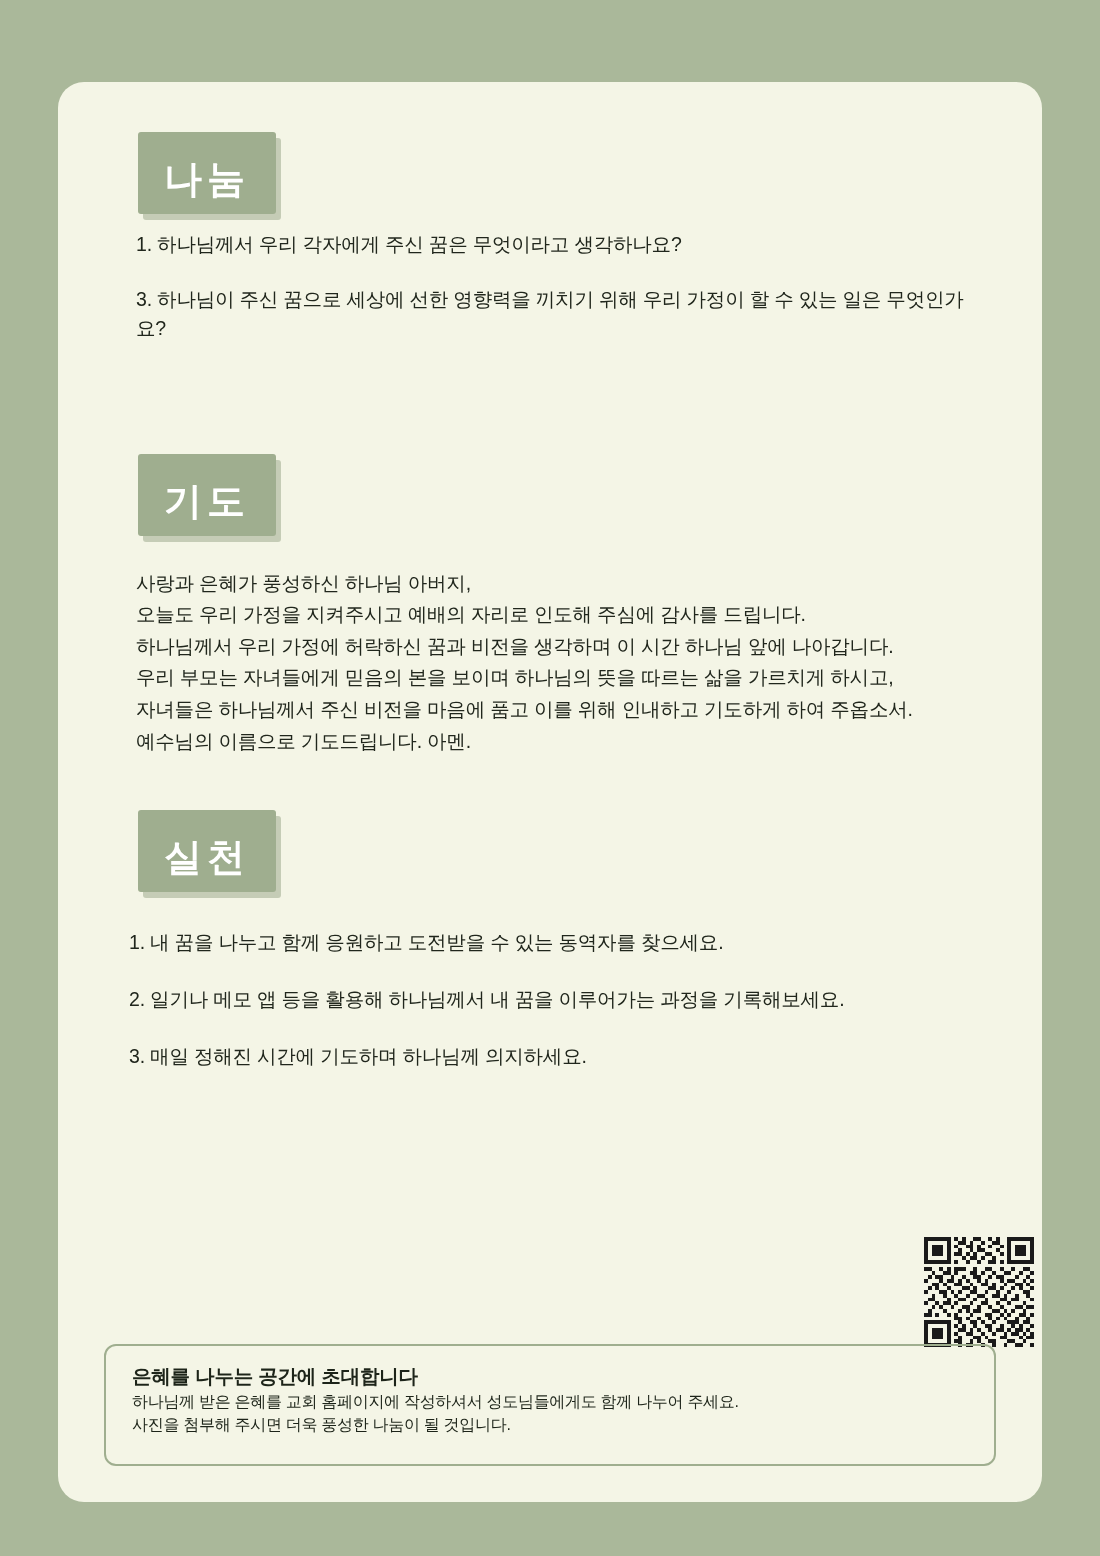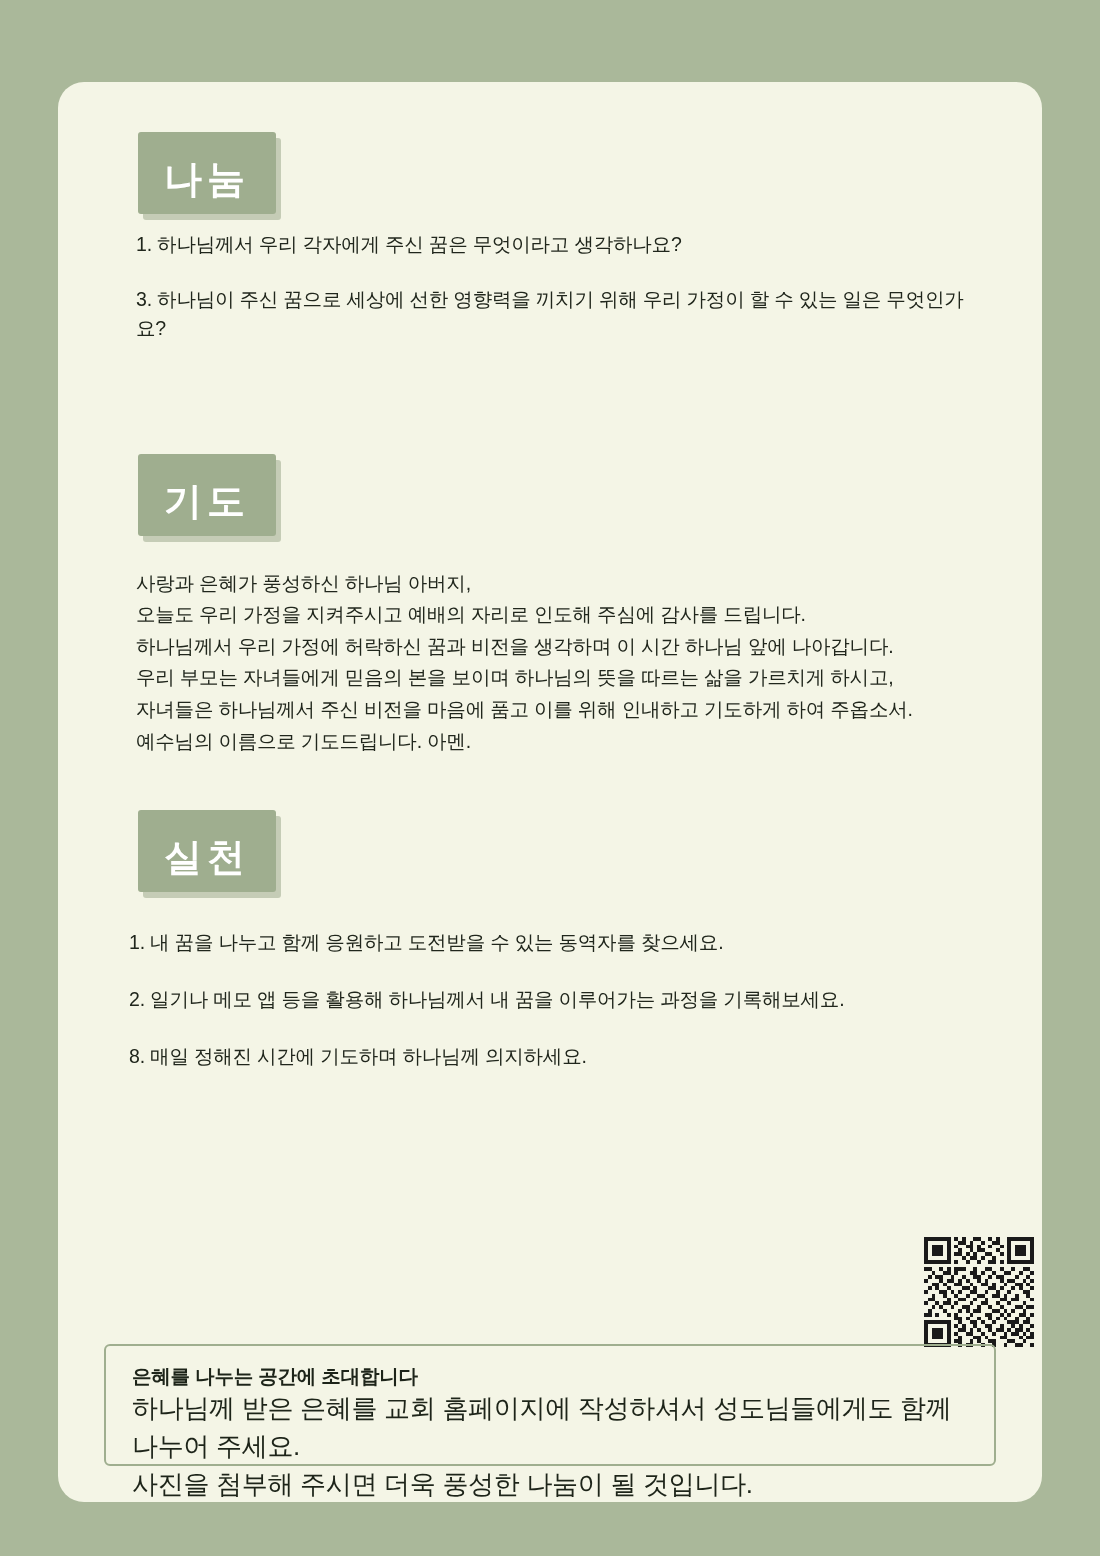--- a/index.html
+++ b/index.html
@@ -84,32 +84,32 @@
   }
   .qr svg { display: block; }
 
   .invite-box {
     position: absolute;
     left: 46px;
     top: 1262px;
     width: 892px;
     height: 122px;
     border: 2px solid #9fae8f;
-    border-radius: 6px;
+    border-radius: 12px;
     padding: 16px 42px 0 26px;
   }
   .invite-title {
     font-size: 19.5px;
     font-weight: bold;
     color: #1d2419;
     line-height: 1.45;
     letter-spacing: -0.2px;
   }
   .invite-line {
-    font-size: 26px;
+    font-size: 16px;
     color: #1d2419;
     line-height: 1.45;
     letter-spacing: -0.3px;
   }
 </style>
 </head>
 <body>
 
 <div class="page">
 
@@ -137,21 +137,21 @@
     </div>
   </div>
 
   <div class="block-silcheon">
     <div class="tag-wrap">
       <span class="section-tag">실천</span>
     </div>
     <div class="practice-list">
       <div class="practice-item">1. 내 꿈을 나누고 함께 응원하고 도전받을 수 있는 동역자를 찾으세요.</div>
       <div class="practice-item">2. 일기나 메모 앱 등을 활용해 하나님께서 내 꿈을 이루어가는 과정을  기록해보세요.</div>
-      <div class="practice-item">8. 매일 정해진 시간에 기도하며  하나님께 의지하세요.</div>
+      <div class="practice-item">3. 매일 정해진 시간에 기도하며  하나님께 의지하세요.</div>
     </div>
   </div>
 
   <div class="qr">
     <svg width="110" height="110" viewBox="0 0 29 29" shape-rendering="crispEdges" aria-hidden="true">
       <rect width="29" height="29" fill="#f4f5e6"></rect>
       <g fill="#1a1a1a">
         <rect x="0" y="0" width="7" height="1"></rect>
           <rect x="0" y="6" width="7" height="1"></rect>
         <rect x="0" y="0" width="1" height="7"></rect>

